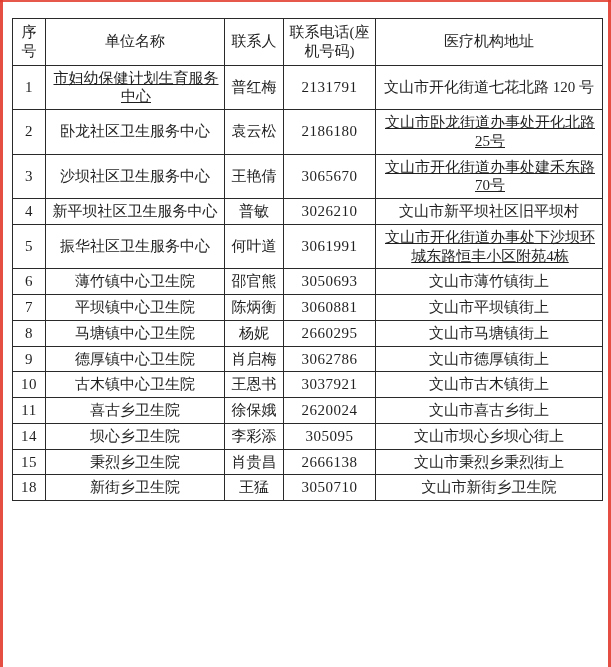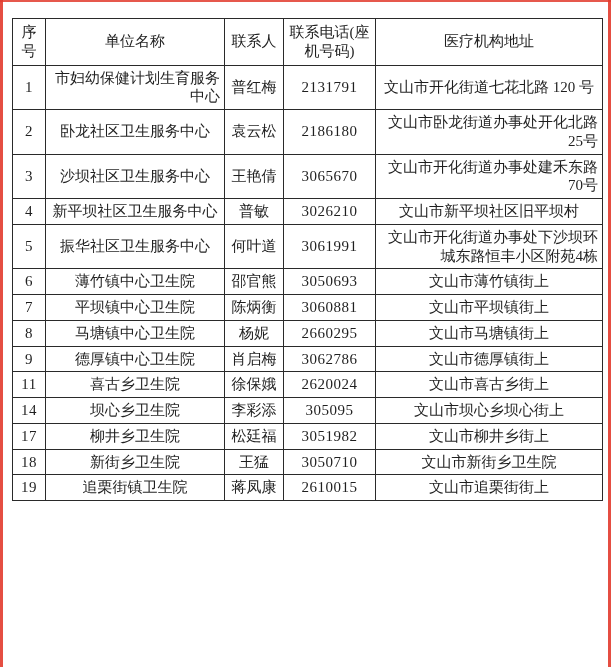--- a/index.html
+++ b/index.html
@@ -30,21 +30,21 @@
     line-height: 1.25;
     text-align: center;
     vertical-align: middle;
     padding: 3px 4px;
     word-break: break-all;
   }
   table.med th {
     font-weight: normal;
     padding: 4px 2px;
   }
-  table.med td.wrap-left { text-align: right; padding-left: 6px; }
+  table.med td.wrap-left { text-align: center; padding-left: 6px; text-decoration: underline; }
   col.c-no      { width: 33px; }
   col.c-name    { width: 179px; }
   col.c-contact { width: 59px; }
   col.c-phone   { width: 92px; }
   col.c-address { width: 227px; }
   td[data-name="cell-phone"], td[data-name="cell-serial-number"] {
     font-size: 16px;
     letter-spacing: .5px;
   }
 </style>
@@ -130,48 +130,48 @@
         <td data-name="cell-address">文山市马塘镇街上</td>
       </tr>
       <tr data-name="table-row">
         <td data-name="cell-serial-number">9</td>
         <td data-name="cell-unit-name">德厚镇中心卫生院</td>
         <td data-name="cell-contact-person">肖启梅</td>
         <td data-name="cell-phone">3062786</td>
         <td data-name="cell-address">文山市德厚镇街上</td>
       </tr>
       <tr data-name="table-row">
+        <td data-name="cell-serial-number">10</td>
+        <td data-name="cell-unit-name">古木镇中心卫生院</td>
+        <td data-name="cell-contact-person">王恩书</td>
+        <td data-name="cell-phone">3037921</td>
+        <td data-name="cell-address">文山市古木镇街上</td>
+      </tr>
+      <tr data-name="table-row">
         <td data-name="cell-serial-number">11</td>
         <td data-name="cell-unit-name">喜古乡卫生院</td>
         <td data-name="cell-contact-person">徐保娥</td>
         <td data-name="cell-phone">2620024</td>
         <td data-name="cell-address">文山市喜古乡街上</td>
       </tr>
       <tr data-name="table-row">
         <td data-name="cell-serial-number">14</td>
         <td data-name="cell-unit-name">坝心乡卫生院</td>
         <td data-name="cell-contact-person">李彩添</td>
         <td data-name="cell-phone">305095</td>
         <td data-name="cell-address">文山市坝心乡坝心街上</td>
       </tr>
       <tr data-name="table-row">
-        <td data-name="cell-serial-number">17</td>
-        <td data-name="cell-unit-name">柳井乡卫生院</td>
-        <td data-name="cell-contact-person">松廷福</td>
-        <td data-name="cell-phone">3051982</td>
-        <td data-name="cell-address">文山市柳井乡街上</td>
+        <td data-name="cell-serial-number">15</td>
+        <td data-name="cell-unit-name">秉烈乡卫生院</td>
+        <td data-name="cell-contact-person">肖贵昌</td>
+        <td data-name="cell-phone">2666138</td>
+        <td data-name="cell-address">文山市秉烈乡秉烈街上</td>
       </tr>
       <tr data-name="table-row">
         <td data-name="cell-serial-number">18</td>
         <td data-name="cell-unit-name">新街乡卫生院</td>
         <td data-name="cell-contact-person">王猛</td>
         <td data-name="cell-phone">3050710</td>
         <td data-name="cell-address">文山市新街乡卫生院</td>
       </tr>
-      <tr data-name="table-row">
-        <td data-name="cell-serial-number">19</td>
-        <td data-name="cell-unit-name">追栗街镇卫生院</td>
-        <td data-name="cell-contact-person">蒋凤康</td>
-        <td data-name="cell-phone">2610015</td>
-        <td data-name="cell-address">文山市追栗街街上</td>
-      </tr>
     </tbody>
 </table>
 
 </body></html>

